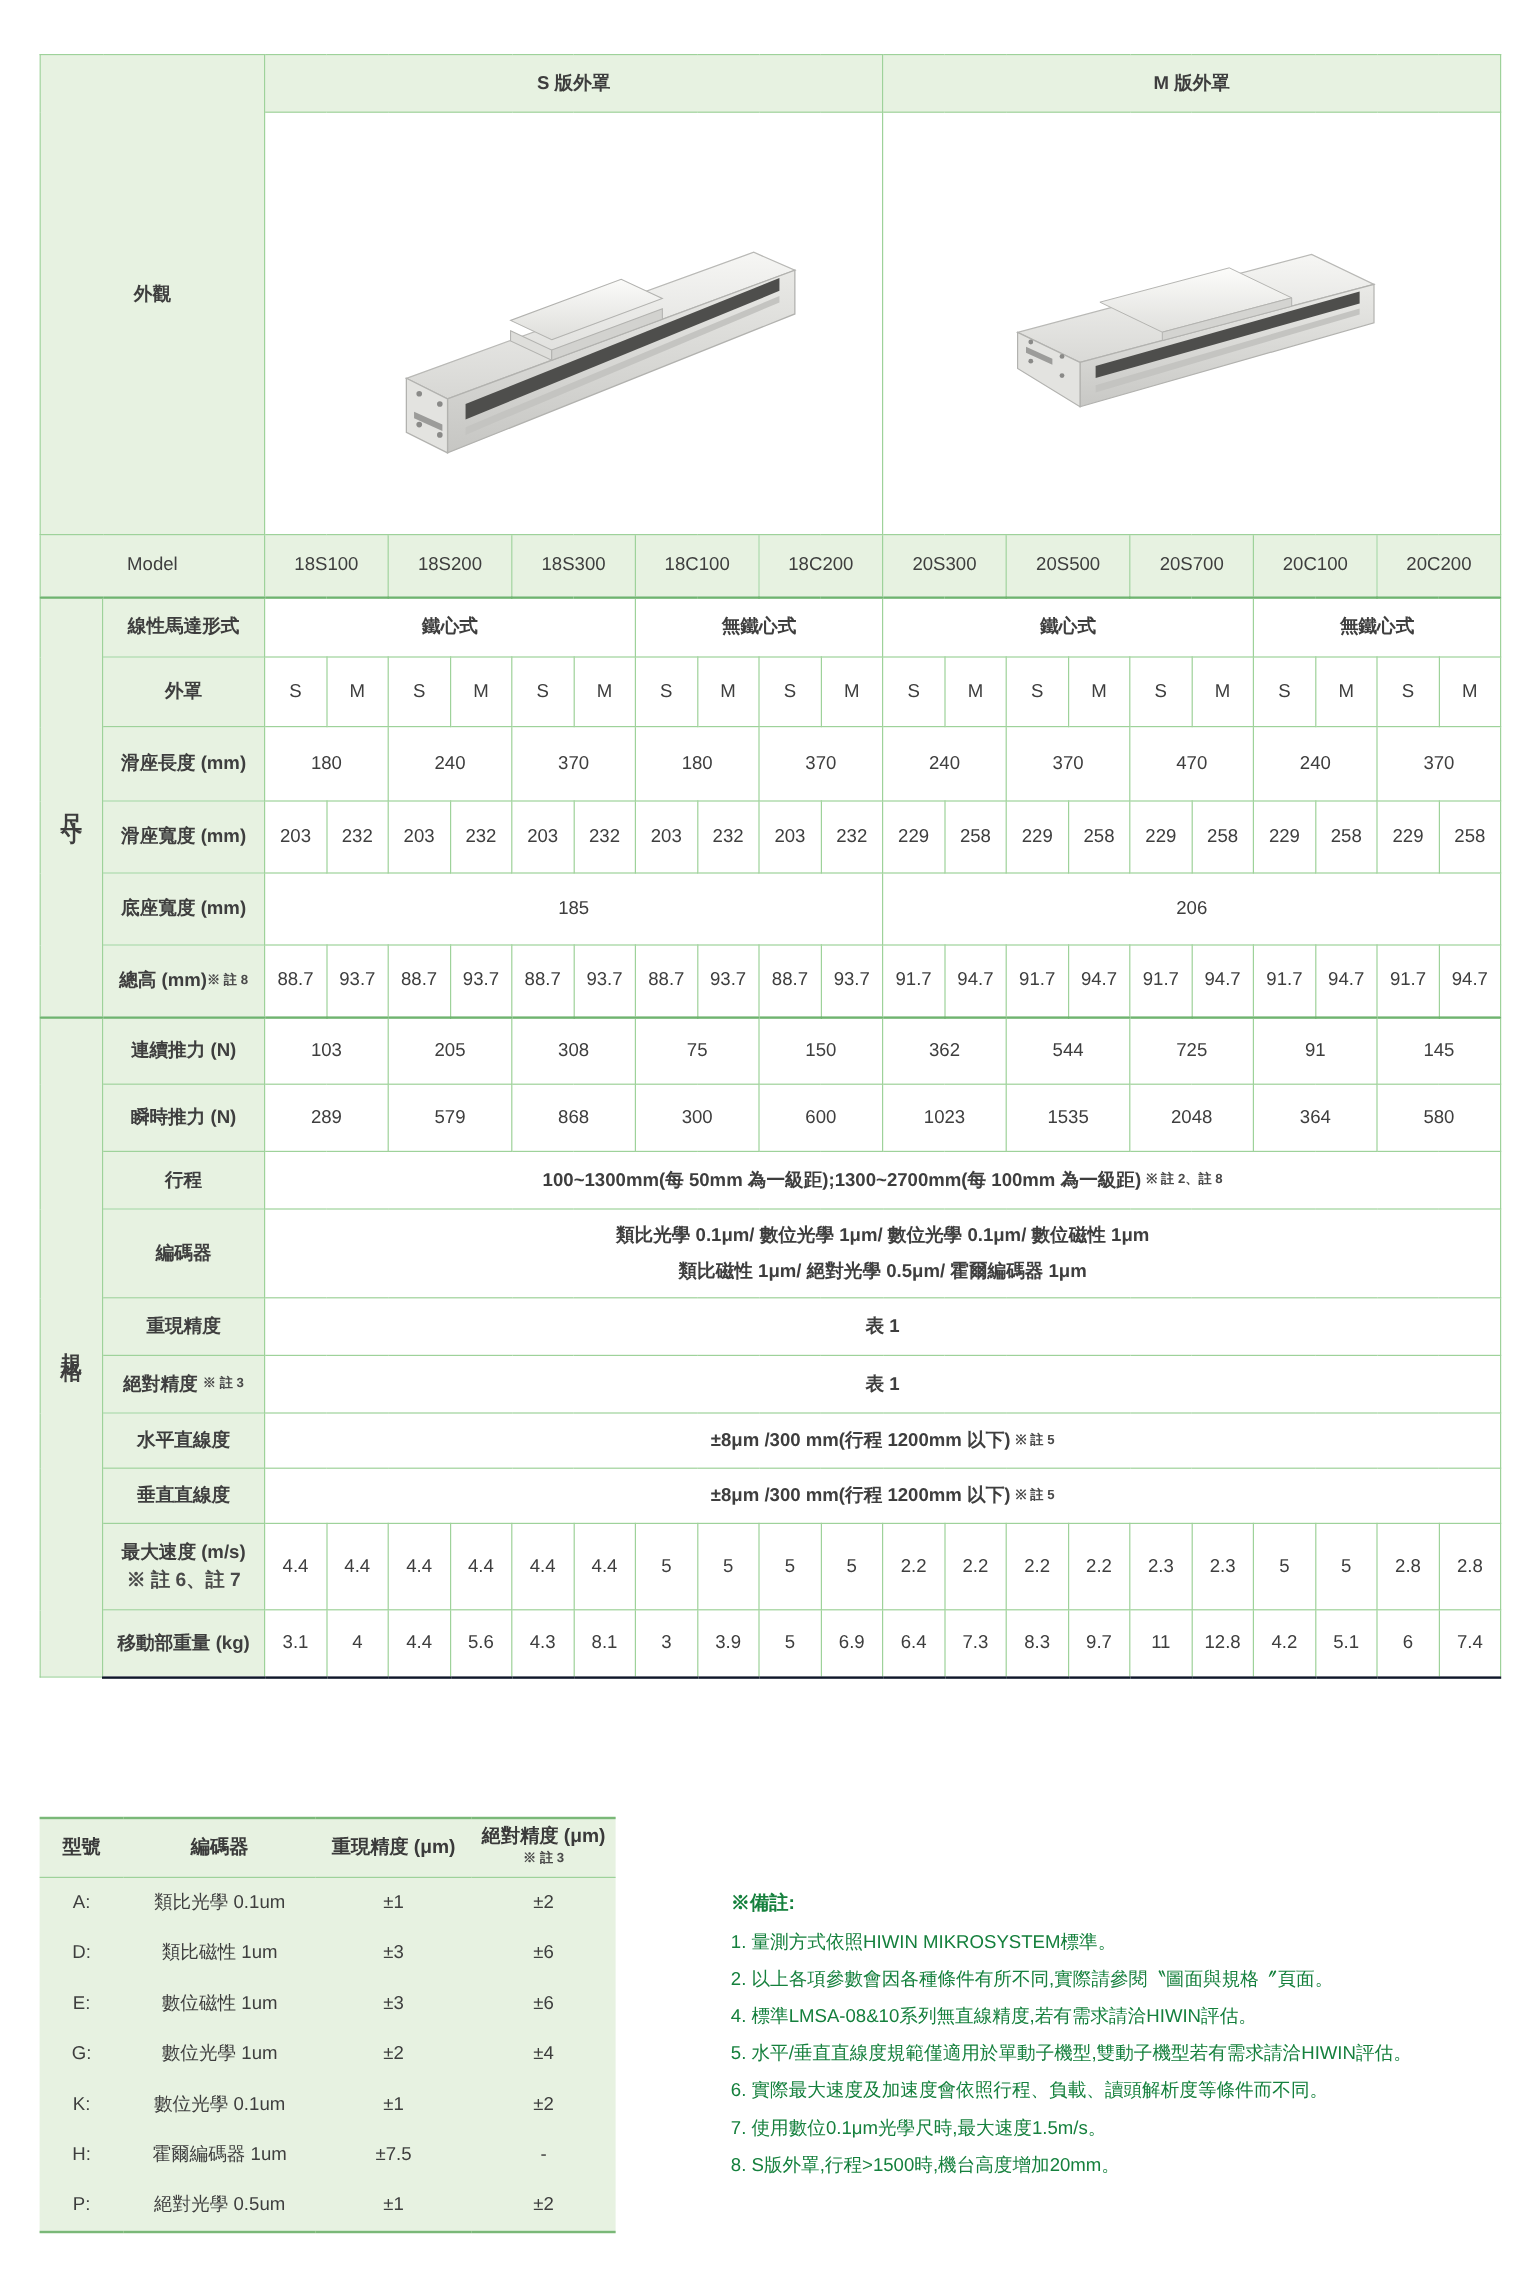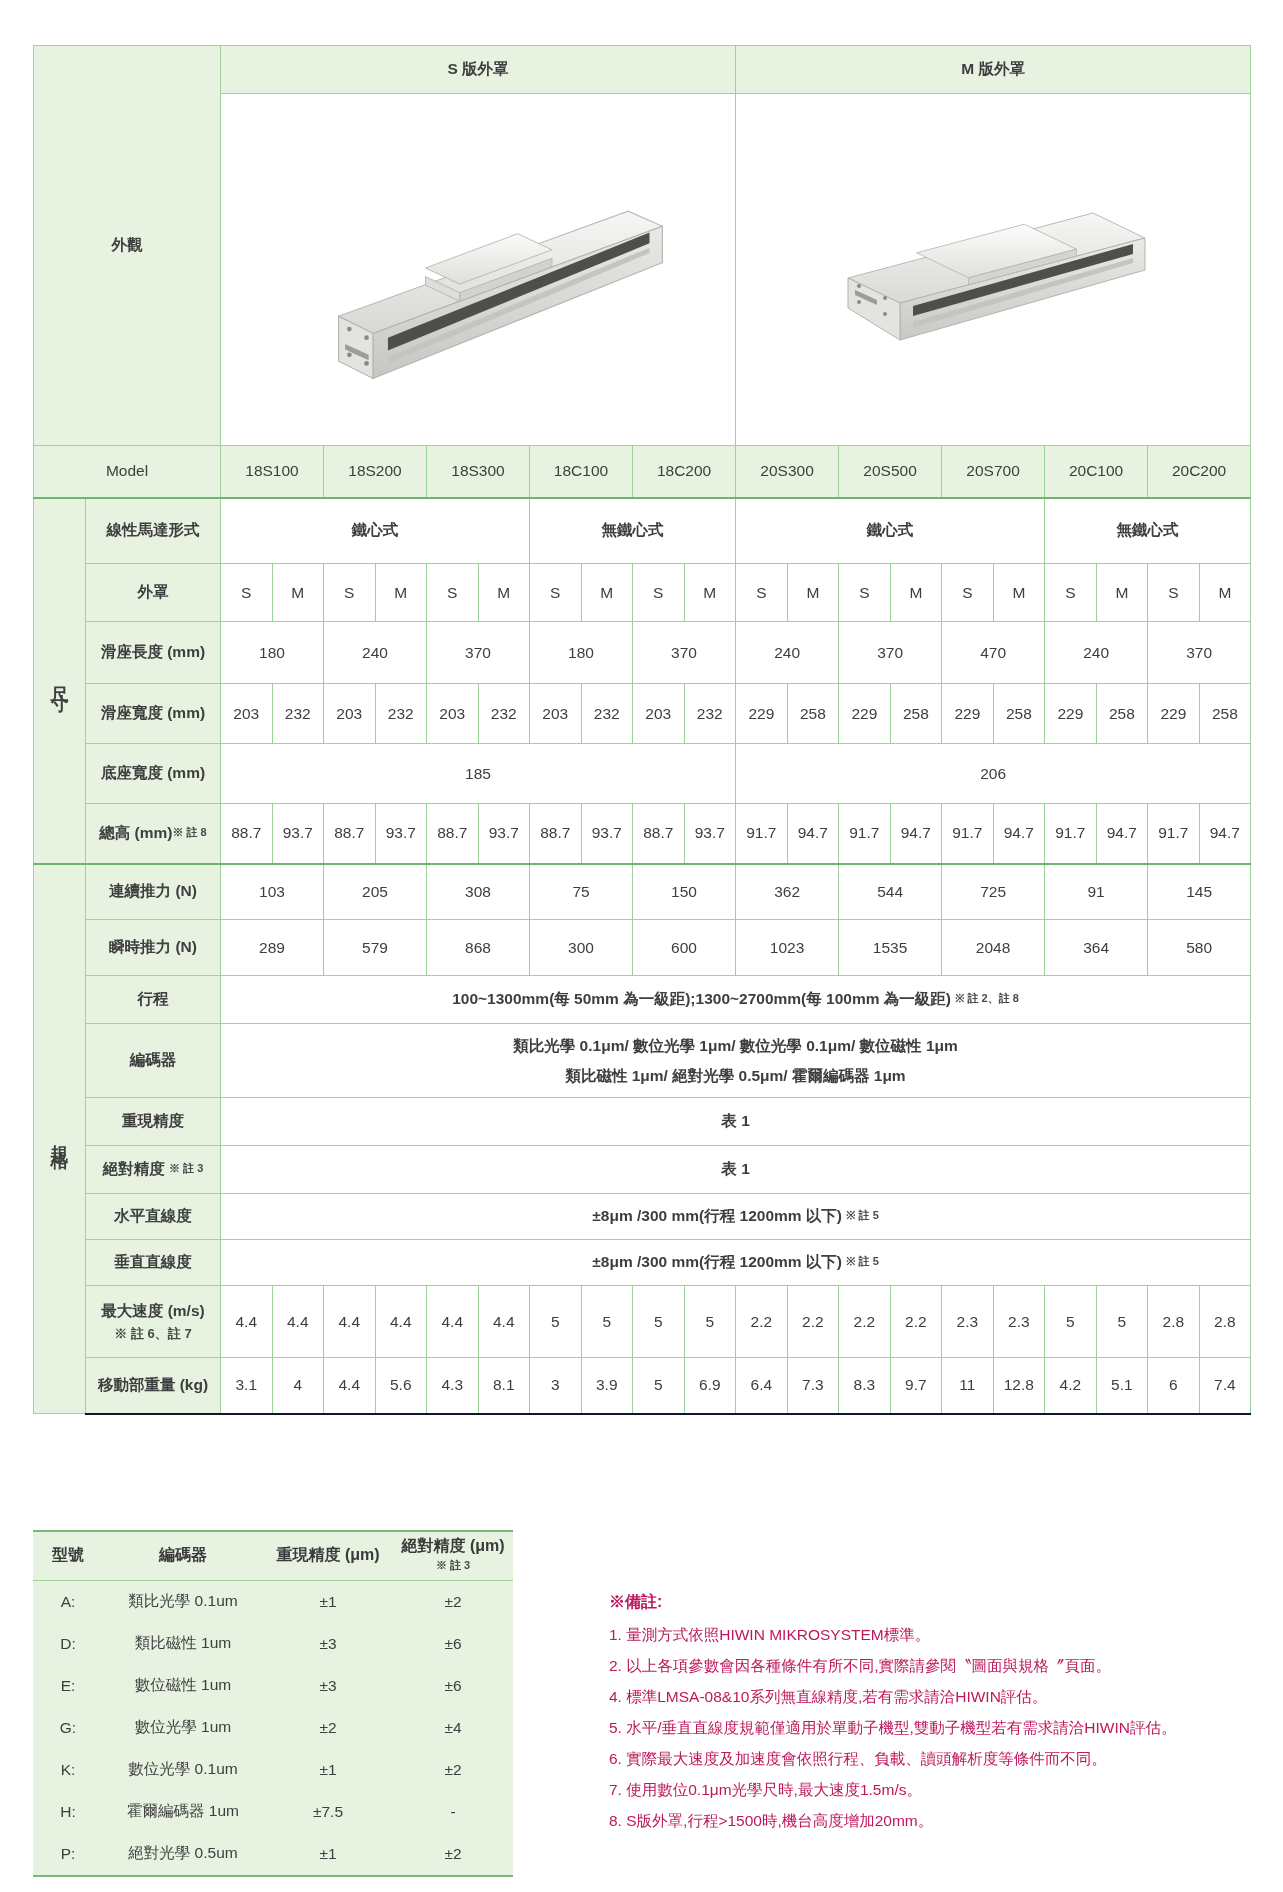--- a/index.html
+++ b/index.html
@@ -21,21 +21,21 @@
     text-align:center;vertical-align:middle;
     font-size:15.5px;color:#3e3e3e;
     padding:0 1px;overflow:hidden;
   }
   .lg{background:#e7f2e1;}
   .hdr{font-size:17px;font-weight:700;color:#3a3a3a;}
   .rowlabel{font-size:16.5px;font-weight:700;color:#383838;}
   .mergedval{font-size:16px;font-weight:600;}
   .models td{font-size:15px;}
   .sup{font-size:11px;color:#4a4a4a;vertical-align:2px;font-weight:700;}
-  .subnote{display:block;font-size:13px;font-weight:700;color:#4a4a4a;margin-top:3px;}
+  .subnote{display:block;font-size:16px;font-weight:700;color:#4a4a4a;margin-top:3px;}
   .vlabel{
     writing-mode:vertical-rl;text-orientation:upright;
     font-size:18px;font-weight:700;letter-spacing:7px;
     display:inline-block;line-height:1;
   }
   tr.sec td{border-top:2px solid #6fb46f;}
   tr.last td{border-bottom:2px solid #0f172a;}
   .imgcell{background:#fff;}
   .enc-line{display:block;line-height:1.9;}
 
@@ -49,21 +49,21 @@
   }
   table.enc th{
     font-size:16px;font-weight:700;color:#3a3a3a;
     border-bottom:1px solid #9ed29a;height:46px;
     text-align:center;vertical-align:middle;
   }
   table.enc td{
     font-size:15.5px;color:#3e3e3e;height:40px;
     text-align:center;vertical-align:middle;
   }
-  .notes{margin-left:96px;width:660px;padding-top:62px;color:#be185d;}
+  .notes{margin-left:96px;width:660px;padding-top:62px;color:#15803d;}
   .notes-title{font-size:16px;font-weight:700;margin-bottom:10px;}
   .note-item{
     font-size:15.5px;line-height:1.55;margin-bottom:7px;
     padding-left:22px;text-indent:-22px;
   }
 </style>
 </head>
 <body>
 
 <div class="sheet">
@@ -171,21 +171,21 @@
           <td class="lg" colspan="2">18S300</td>
           <td class="lg" colspan="2">18C100</td>
           <td class="lg" colspan="2">18C200</td>
           <td class="lg" colspan="2">20S300</td>
           <td class="lg" colspan="2">20S500</td>
           <td class="lg" colspan="2">20S700</td>
           <td class="lg" colspan="2">20C100</td>
           <td class="lg" colspan="2">20C200</td>
   </tr>
 
-  <tr class="sec" style="height:66px">
+  <tr class="sec" style="height:50px">
     <td class="lg" rowspan="6"><span class="vlabel">尺寸</span></td>
     <td class="lg rowlabel">線性馬達形式</td>
     <td class="rowlabel" colspan="6">鐵心式</td>
           <td class="rowlabel" colspan="4">無鐵心式</td>
           <td class="rowlabel" colspan="6">鐵心式</td>
           <td class="rowlabel" colspan="4">無鐵心式</td>
   </tr>
   <tr style="height:58px">
     <td class="lg rowlabel">外罩</td>
     <td>S</td>

